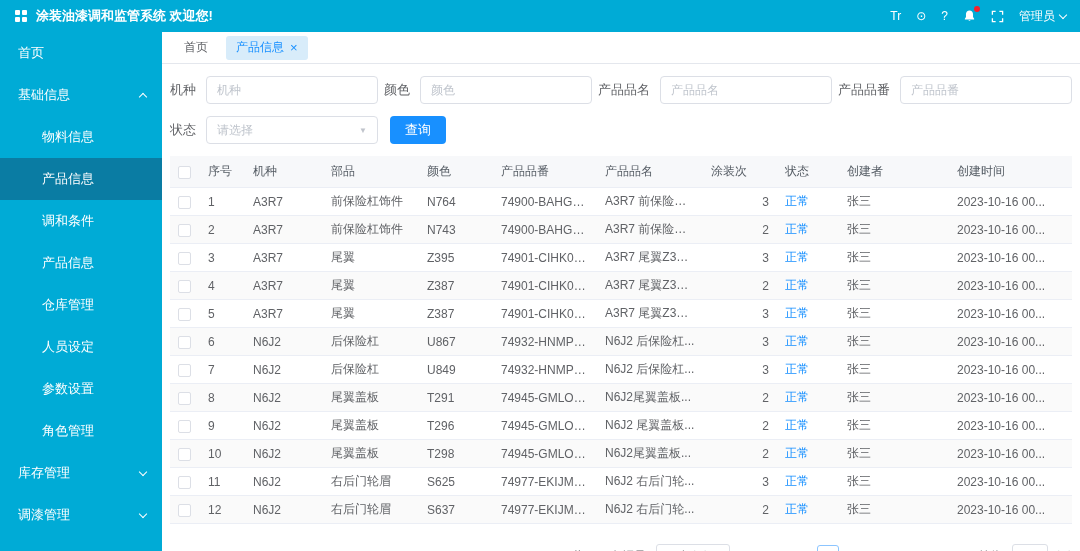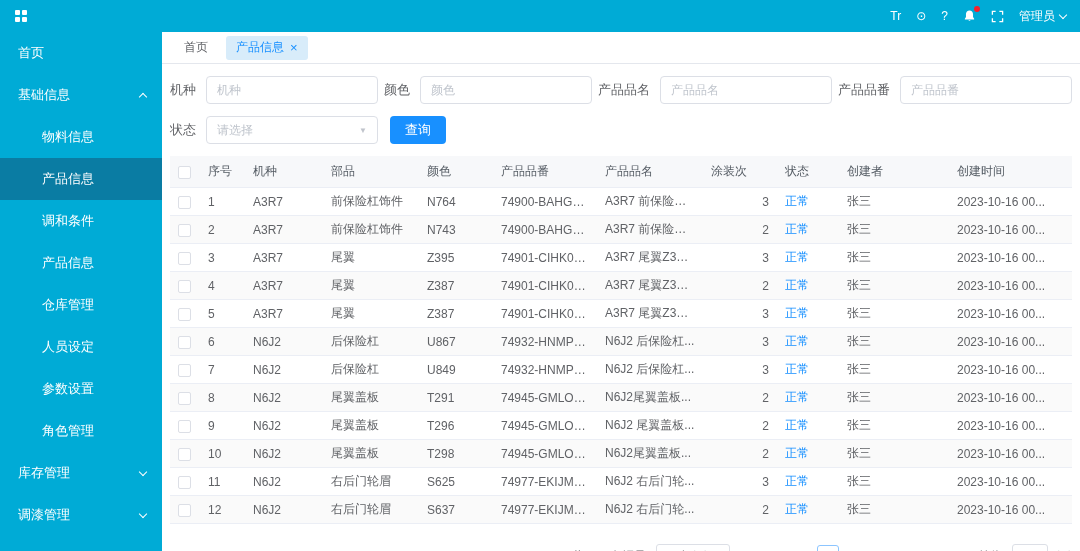--- a/index.html
+++ b/index.html
@@ -72,20 +72,21 @@
 <header class="topbar">
   <div class="topbar-left">
     <span class="tb-icon">
       <svg width="14" height="14" viewBox="0 0 14 14" fill="#fff">
           <rect x="1" y="1" width="5" height="5" rx="1"></rect>
           <rect x="8" y="1" width="5" height="5" rx="1"></rect>
           <rect x="1" y="8" width="5" height="5" rx="1"></rect>
           <rect x="8" y="8" width="5" height="5" rx="1"></rect>
         </svg>
     </span>
+    <span>涂装油漆调和监管系统 欢迎您!</span>
   </div>
   <div class="topbar-right">
     <span class="tb-icon">Tr</span>
     <span class="tb-icon">⊙</span>
     <span class="tb-icon">?</span>
     <span class="tb-icon">
       <svg width="13" height="14" viewBox="0 0 14 14">
           <path fill="#fff" d="M7 1C4.8 1 3.2 2.7 3.2 4.9V8.2L2 10v.8h10V10l-1.2-1.8V4.9C10.8 2.7 9.2 1 7 1zM5.8 11.6a1.3 1.3 0 0 0 2.4 0z"></path>
         </svg>
       <i class="dot"></i>

